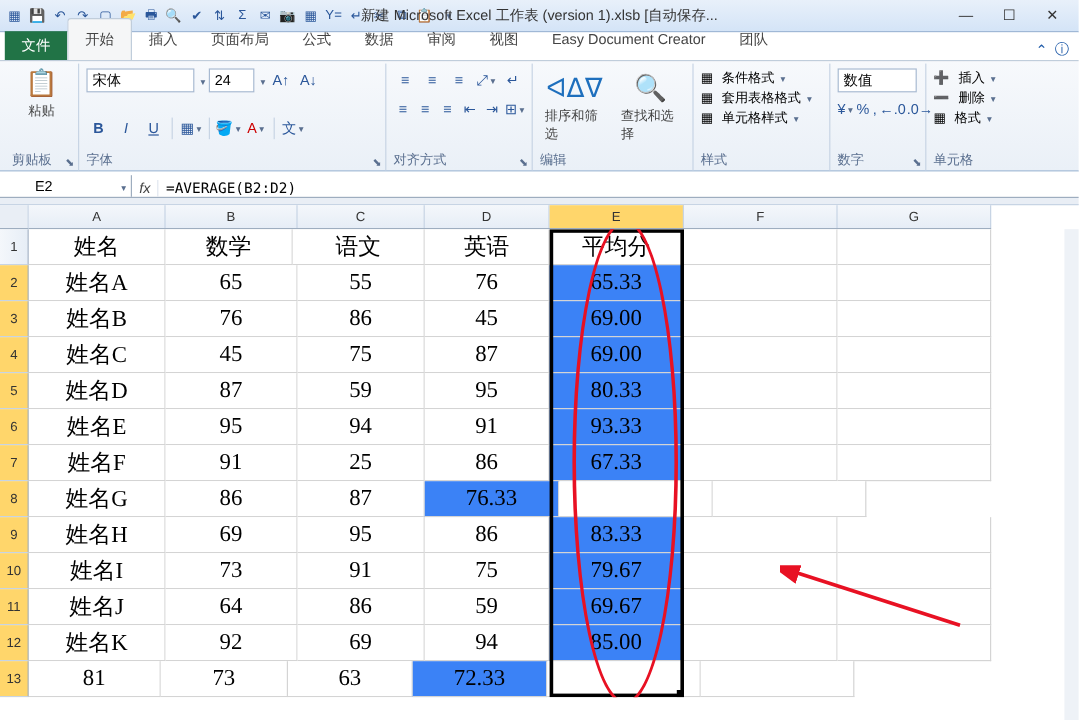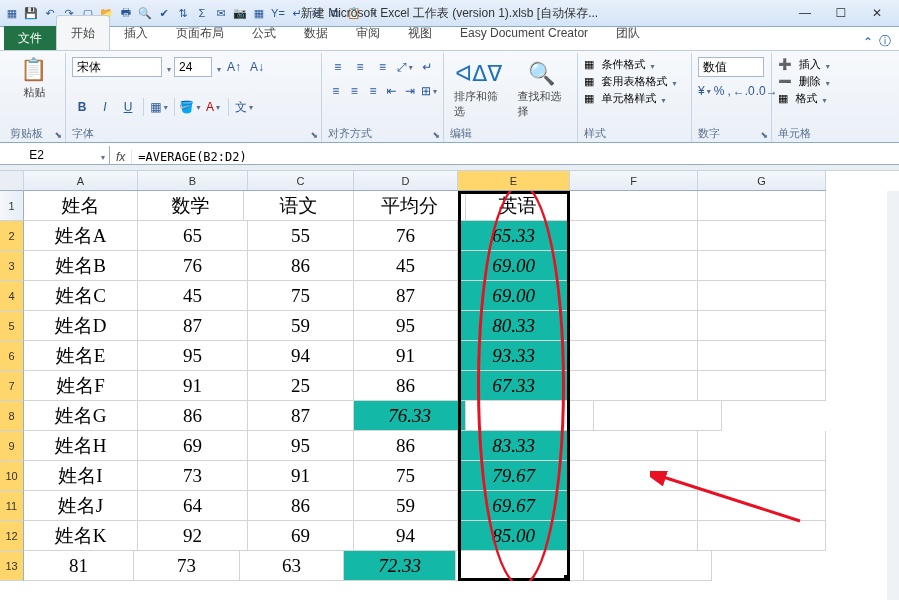--- a/index.html
+++ b/index.html
@@ -51,21 +51,21 @@
 .corner { width: 24px; height: 20px; background: #e9eef5; border-right: 1px solid #c7d4e4; border-bottom: 1px solid #9eadbf; }
 .col-headers { display: flex; height: 20px; background: linear-gradient(#f4f7fb, #e6edf6); border-bottom: 1px solid #9eadbf; }
 .col-header { border-right: 1px solid #c7d4e4; text-align: center; font-size: 11px; color: #333; line-height: 20px; cursor: pointer; }
 .col-header.selected { background: #ffd66b; }
 .row-headers { width: 24px; background: linear-gradient(90deg,#f4f7fb,#e6edf6); }
 .row-header { height: 30px; border-bottom: 1px solid #c7d4e4; border-right: 1px solid #9eadbf; text-align: center; font-size: 11px; color: #333; line-height: 30px; cursor: pointer; }
 .row-header.selected { background: #ffd66b; }
 .grid { position: relative; }
 .grid-row { display: flex; height: 30px; }
 .cell { border-right: 1px solid #d4d4d4; border-bottom: 1px solid #d4d4d4; font-size: 19px; font-family: SimSun, serif; display: flex; align-items: center; justify-content: center; background: #fff; }
-.cell.selected { background: #14b8a6; font-style: italic; }
+.cell.selected { background: #3b82f6; }
 .colA { width: 114px; } .colB { width: 110px; } .colC { width: 106px; } .colD { width: 104px; } .colE { width: 112px; } .colF { width: 128px; } .colG { width: 128px; }
 
 
 .selection-border { position: absolute; border: 3px solid #000; pointer-events: none; left: 434px; top: 0px; width: 112px; height: 390px; }
 .fill-handle { position: absolute; width: 6px; height: 6px; background: #000; right: -3px; bottom: -3px; }
 
 
 .annotation-ellipse { position: absolute; border: 3px solid #e81123; border-radius: 50%; pointer-events: none; left: 453px; top: -8px; width: 88px; height: 404px; background: transparent; }
 .annotation-arrow { position: absolute; left: 626px; top: 280px; pointer-events: none; }
 
@@ -296,22 +296,22 @@
           <div class="row-header selected">10</div>
           <div class="row-header selected">11</div>
           <div class="row-header selected">12</div>
           <div class="row-header selected">13</div>
         </div>
       <div class="grid" id="grid">
         <div class="grid-row">
             <div class="cell colA">姓名</div>
             <div class="cell colC">数学</div>
             <div class="cell colB">语文</div>
+            <div class="cell colD">英语</div>
             <div class="cell colE">平均分</div>
-            <div class="cell colD">英语</div>
             <div class="cell colF"></div>
             <div class="cell colG"></div>
           </div>
           <div class="grid-row">
             <div class="cell colA">姓名A</div>
             <div class="cell colB">65</div>
             <div class="cell colC">55</div>
             <div class="cell colD">76</div>
             <div class="cell colE selected">65.33</div>
             <div class="cell colF"></div>

